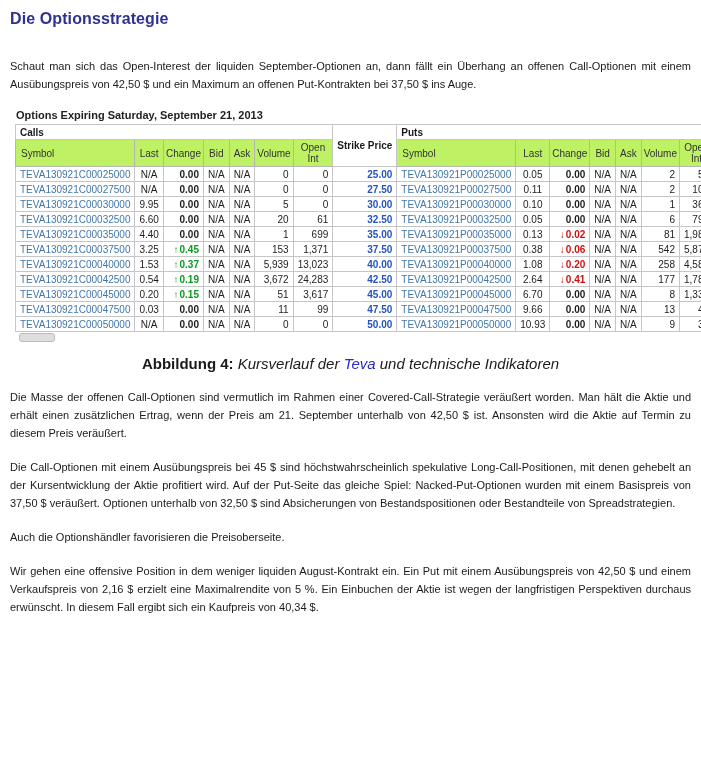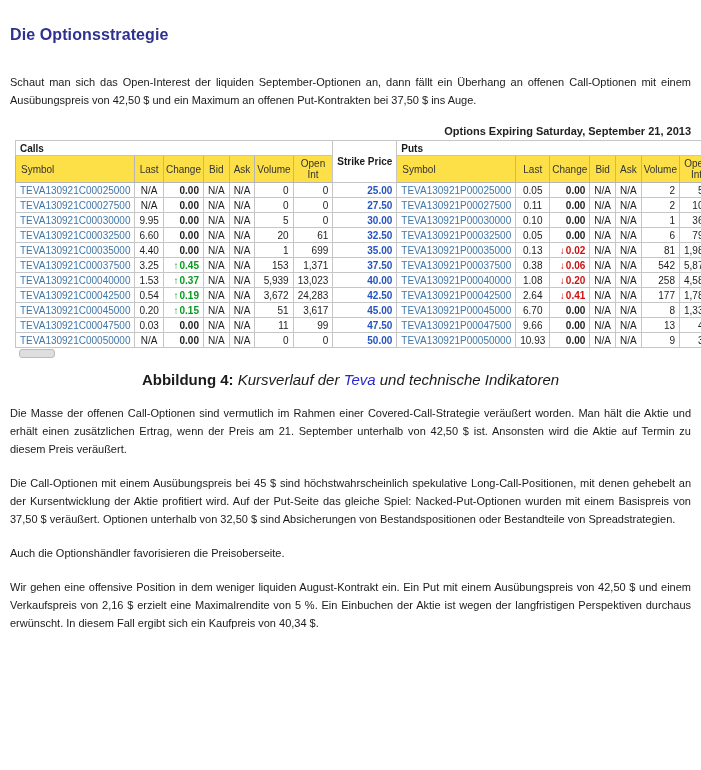--- a/index.html
+++ b/index.html
@@ -1,39 +1,38 @@
 <!DOCTYPE html>
 <html><head>
 <meta charset="utf-8">
 <style>
   html,body{margin:0;padding:0;background:#ffffff;}
   body{
     width:701px;height:770px;overflow:hidden;
     font-family:"Liberation Sans",sans-serif;
     color:#1a1a1a;
   }
-  .page{padding:24px 10px 0 10px;}
+  .page{padding:8px 10px 0 10px;}
   h2.title{
     margin:2px 0 0 0;
     font-size:16px;font-weight:bold;color:#2f3190;
     letter-spacing:0.1px;
   }
   p.body{
     margin:16px 0;
     font-size:11px;line-height:18px;
     text-align:justify;
   }
   p.first{margin-top:29px;}
 
   
   .tablewrap{margin:16px 0 0 5px;}
   .tbltitle{
     font-size:11px;font-weight:bold;color:#222;
     margin:0 0 3px 1px;
-    text-align:right;
   }
   table.tbl{
     border-collapse:collapse;table-layout:fixed;
     font-family:"Liberation Sans",sans-serif;font-size:10px;
     border:1px solid #999;color:#1c1c1c;
   }
   table.tbl th,table.tbl td{
     border:1px solid #c6c6c6;
     padding:1.5px 4px;
     white-space:nowrap;overflow:hidden;
@@ -44,21 +43,21 @@
     font-weight:bold;text-align:left;color:#1a1a1a;
     padding:2px 5px;
     margin-left:40px;
   }
   th.strikehead{
     background:#ececec;border:1px solid #999;
     font-weight:bold;text-align:center;color:#1a1a1a;
     white-space:normal;line-height:11px;vertical-align:middle;
   }
   tr.cols th{
-    background:#fde047;border:1px solid #b5b5b5;
+    background:#bef264;border:1px solid #b5b5b5;
     font-weight:normal;color:#333;text-align:center;
     white-space:normal;line-height:11px;vertical-align:middle;
     padding:2px 2px;
   }
   tr.cols th.symh{text-align:left;padding-left:5px;}
   td.sym{text-align:left;}
   td.sym a{color:#4076a8;text-decoration:none;text-align:center;}
   td.mid{text-align:center;color:#222;}
   td.num{text-align:right;}
   td.last{text-align:center;font-weight:normal;}

